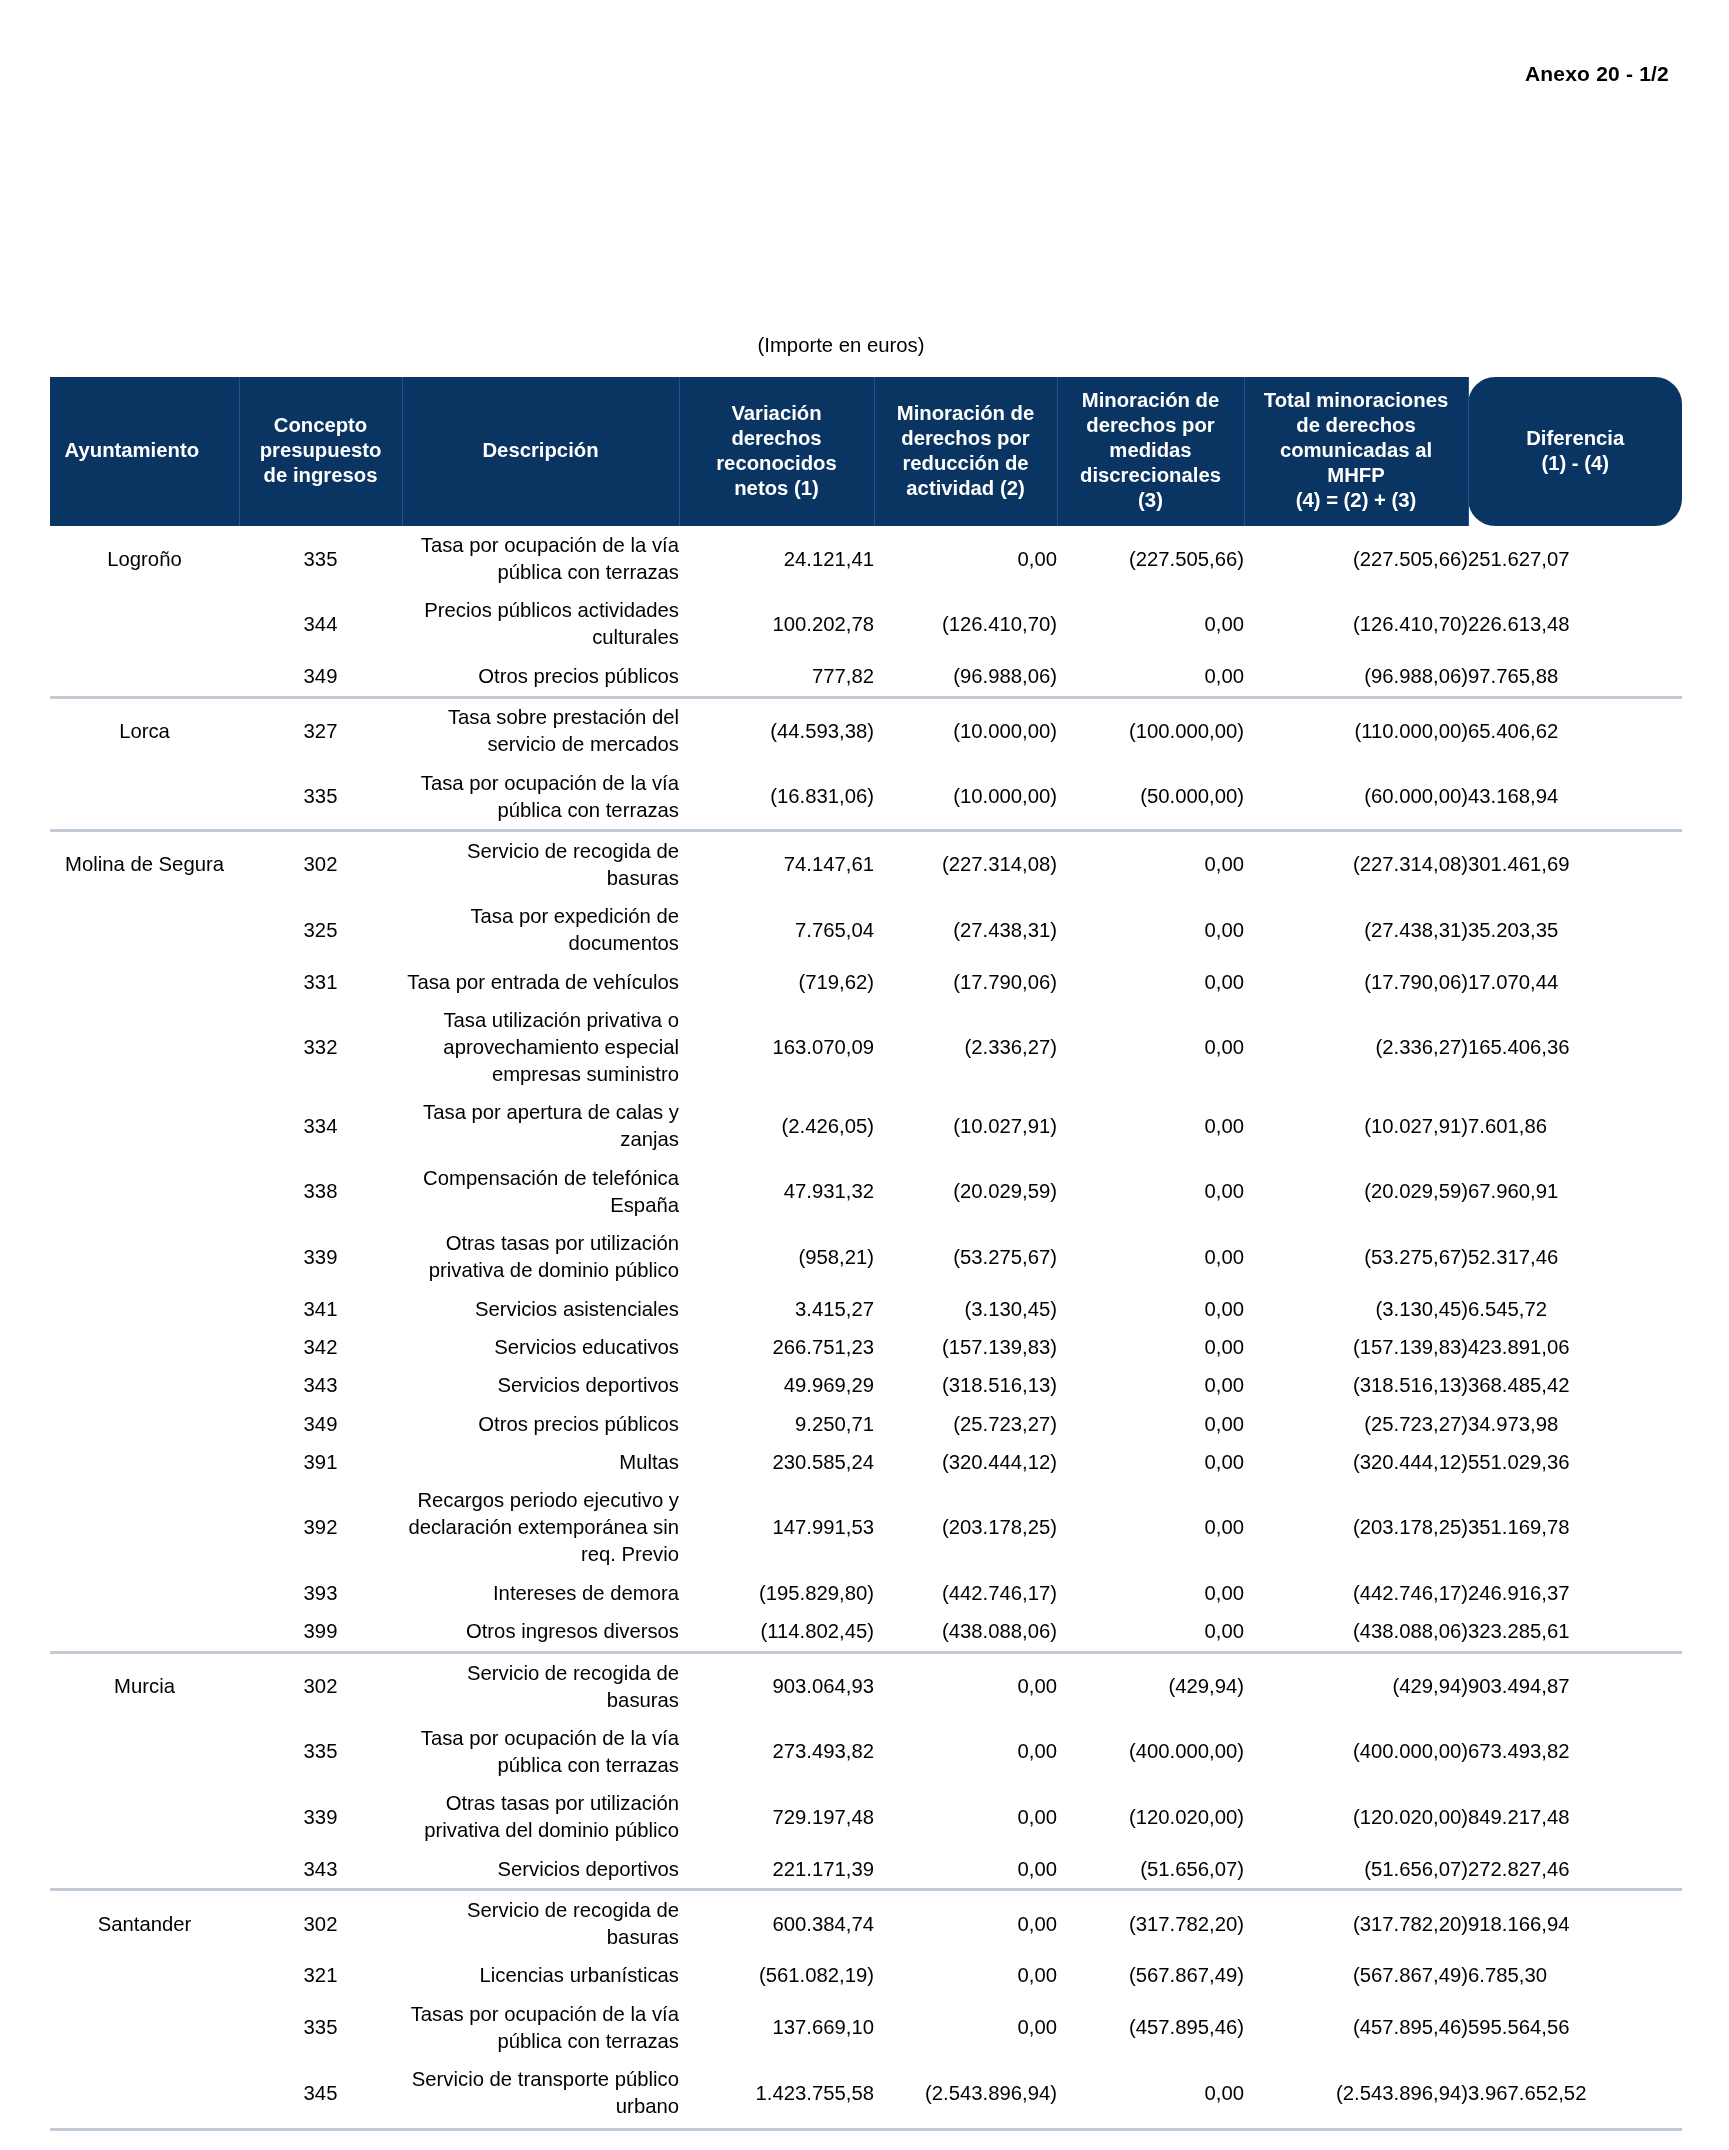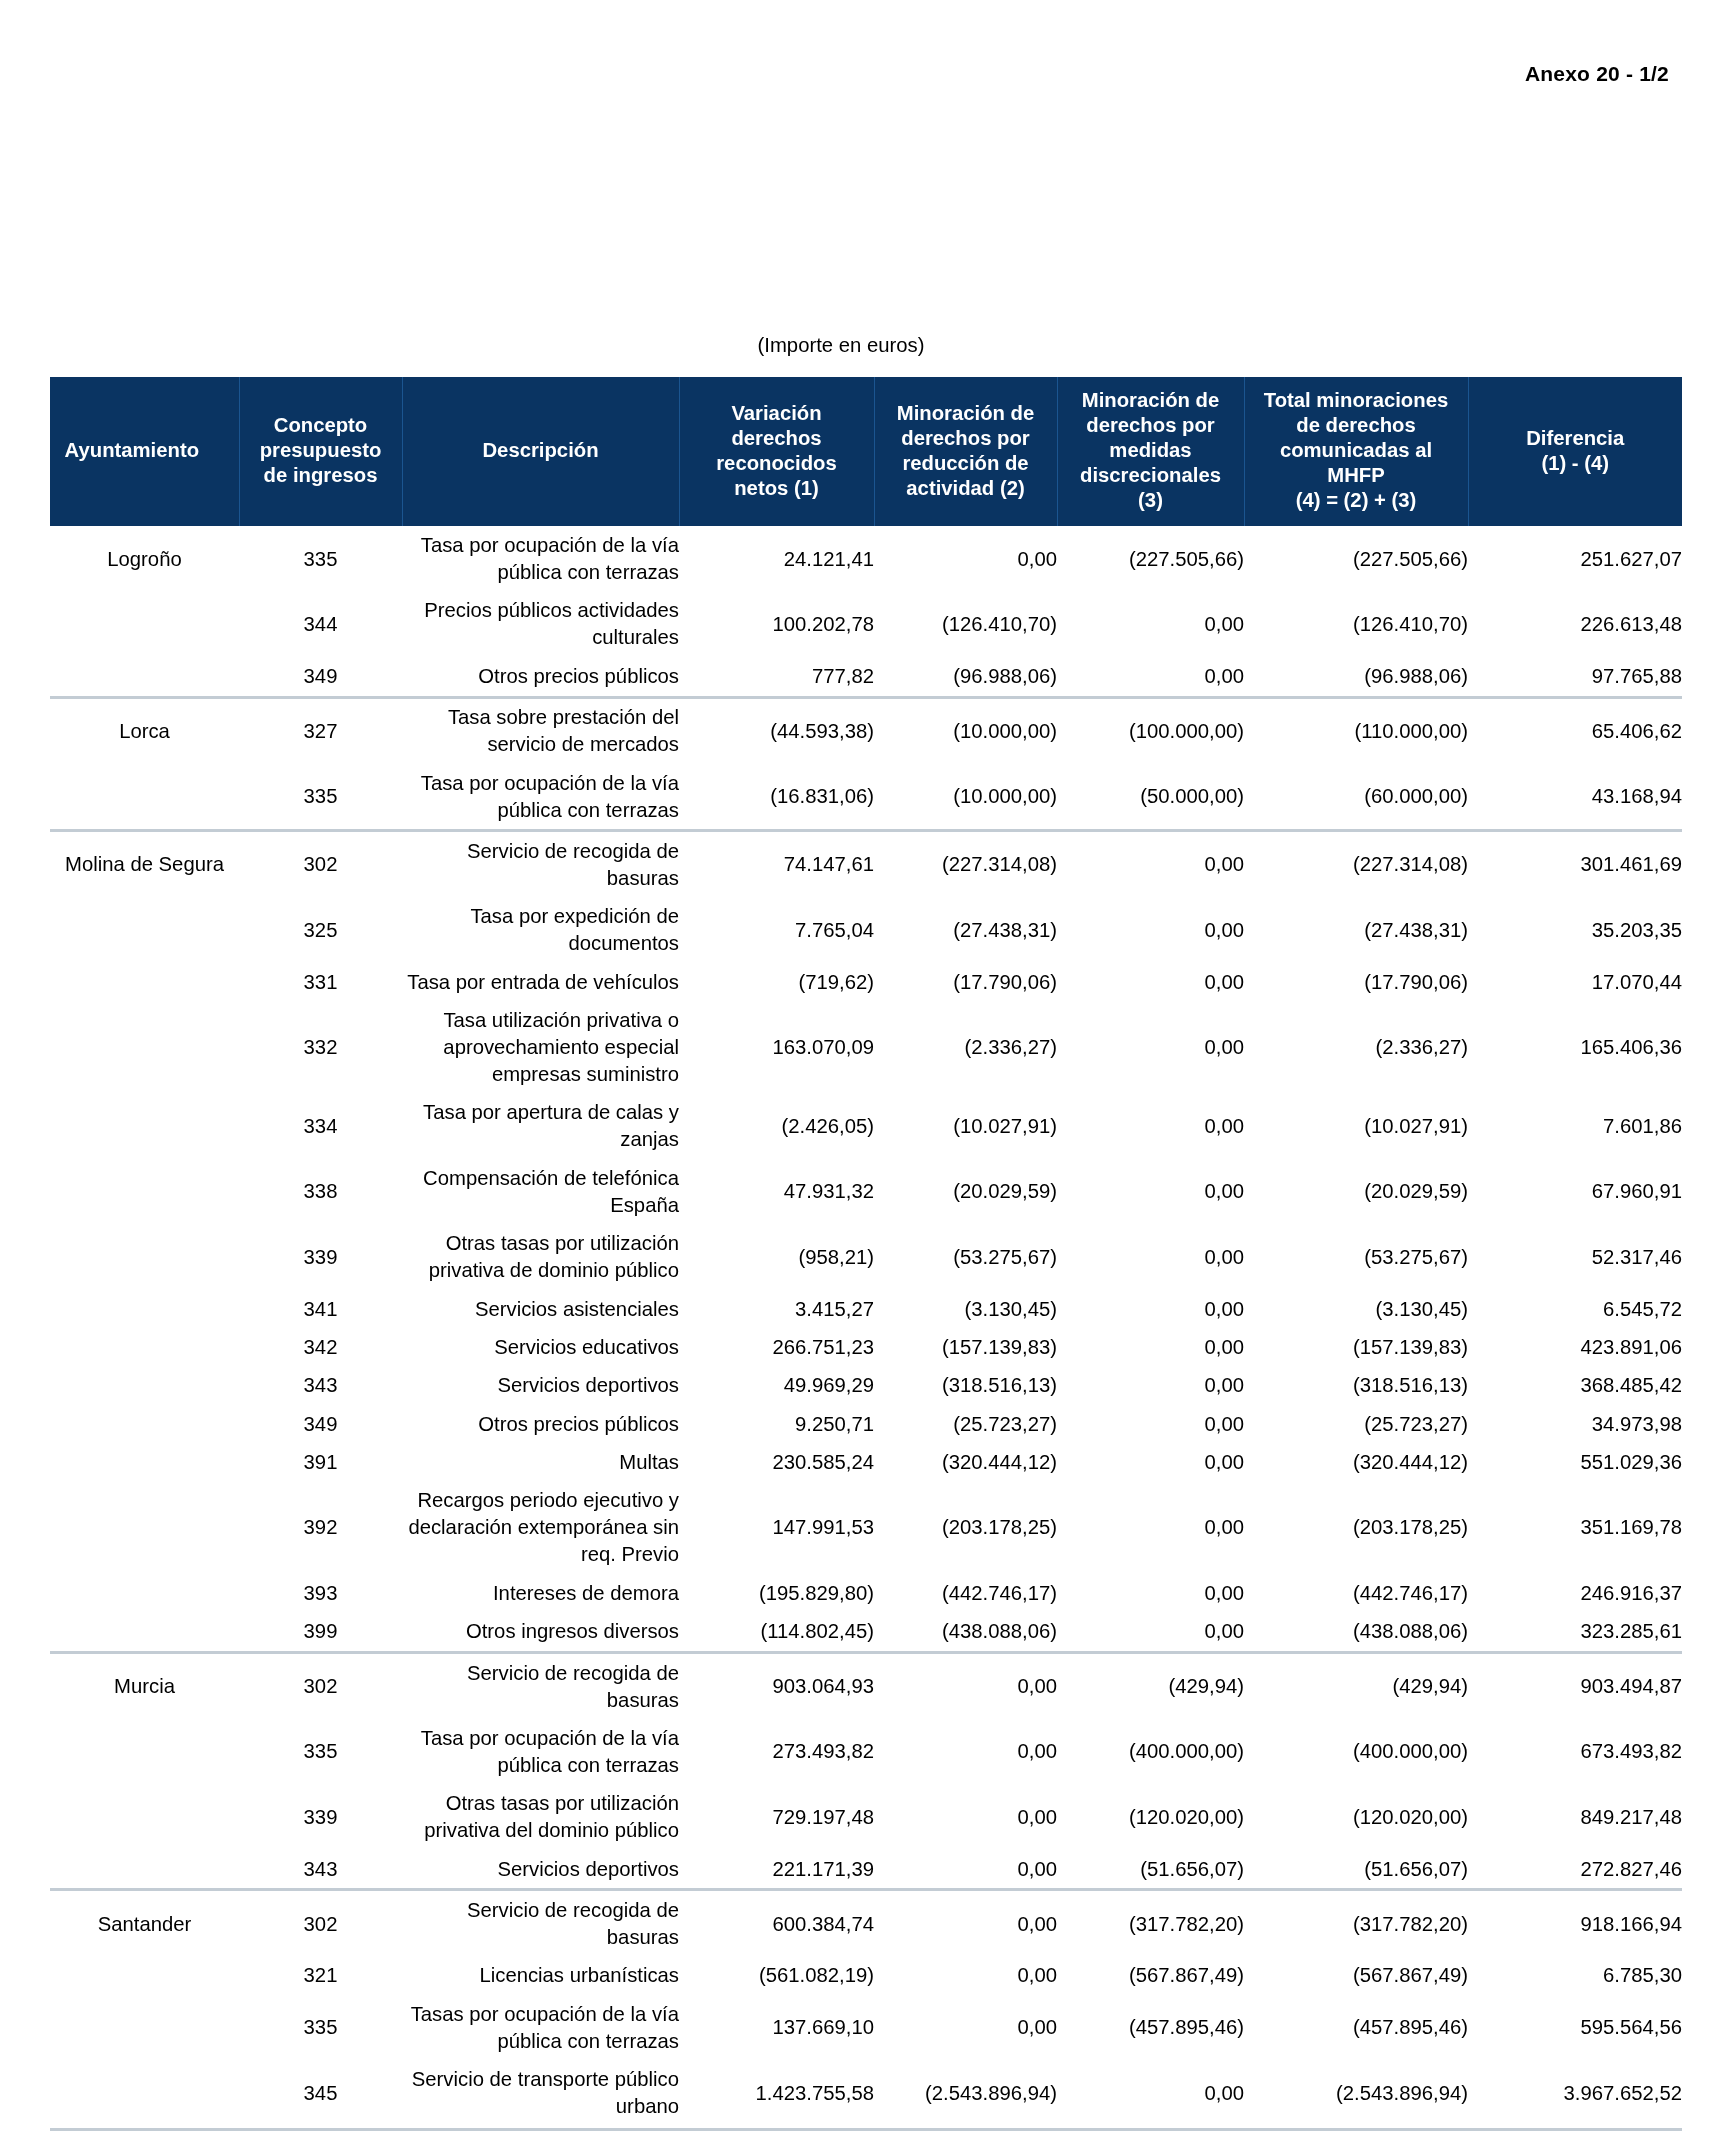--- a/index.html
+++ b/index.html
@@ -76,21 +76,21 @@
     font-size: 20.3px;
     font-weight: bold;
     line-height: 25px;
     vertical-align: middle;
     text-align: center;
     padding: 11.4px 4.9px 13px 4.9px;
     height: 145px;
     box-sizing: border-box;
     border-right: 1.6px solid #1b5590;
   }
-  table.data thead th:last-child { border-right: none; }
+  table.data thead th:last-child { border-right: none; border-radius: 27px; }
   table.data thead th.th-ayto { text-align: left; padding-left: 14.6px; }
 
   
   col.c-ayto   { width: 189px; }
   col.c-cpto   { width: 163px; }
   col.c-desc   { width: 277px; }
   col.c-var    { width: 195px; }
   col.c-min2   { width: 183px; }
   col.c-min3   { width: 187px; }
   col.c-tot    { width: 224px; }
@@ -99,21 +99,21 @@
   table.data tbody td {
     font-size: 20.3px;
     line-height: 27px;
     vertical-align: middle;
     padding: 5.7px 0;
   }
   td.c-ayto  { text-align: center;  padding-left: 14.6px; }
   td.c-cpto  { text-align: center; }
   td.c-desc  { text-align: right;  padding-left: 11.4px; padding-right: 8.1px; }
   td.num     { text-align: right; padding-right: 16.3px; white-space: nowrap; }
-  td.c-dif   { text-align: right; padding-right: 11.4px; white-space: nowrap; }
+  td.c-dif   { padding-right: 11.4px; white-space: nowrap; }
 
   tbody tr.group-start > td {
     border-top: 3.3px solid #c3ccd4;
   }
   tbody tr.first-row > td {
     border-top: none;
   }
   tbody tr.table-end > td {
     border-bottom: 3.3px solid #c3ccd4;
     padding-bottom: 8.1px;

